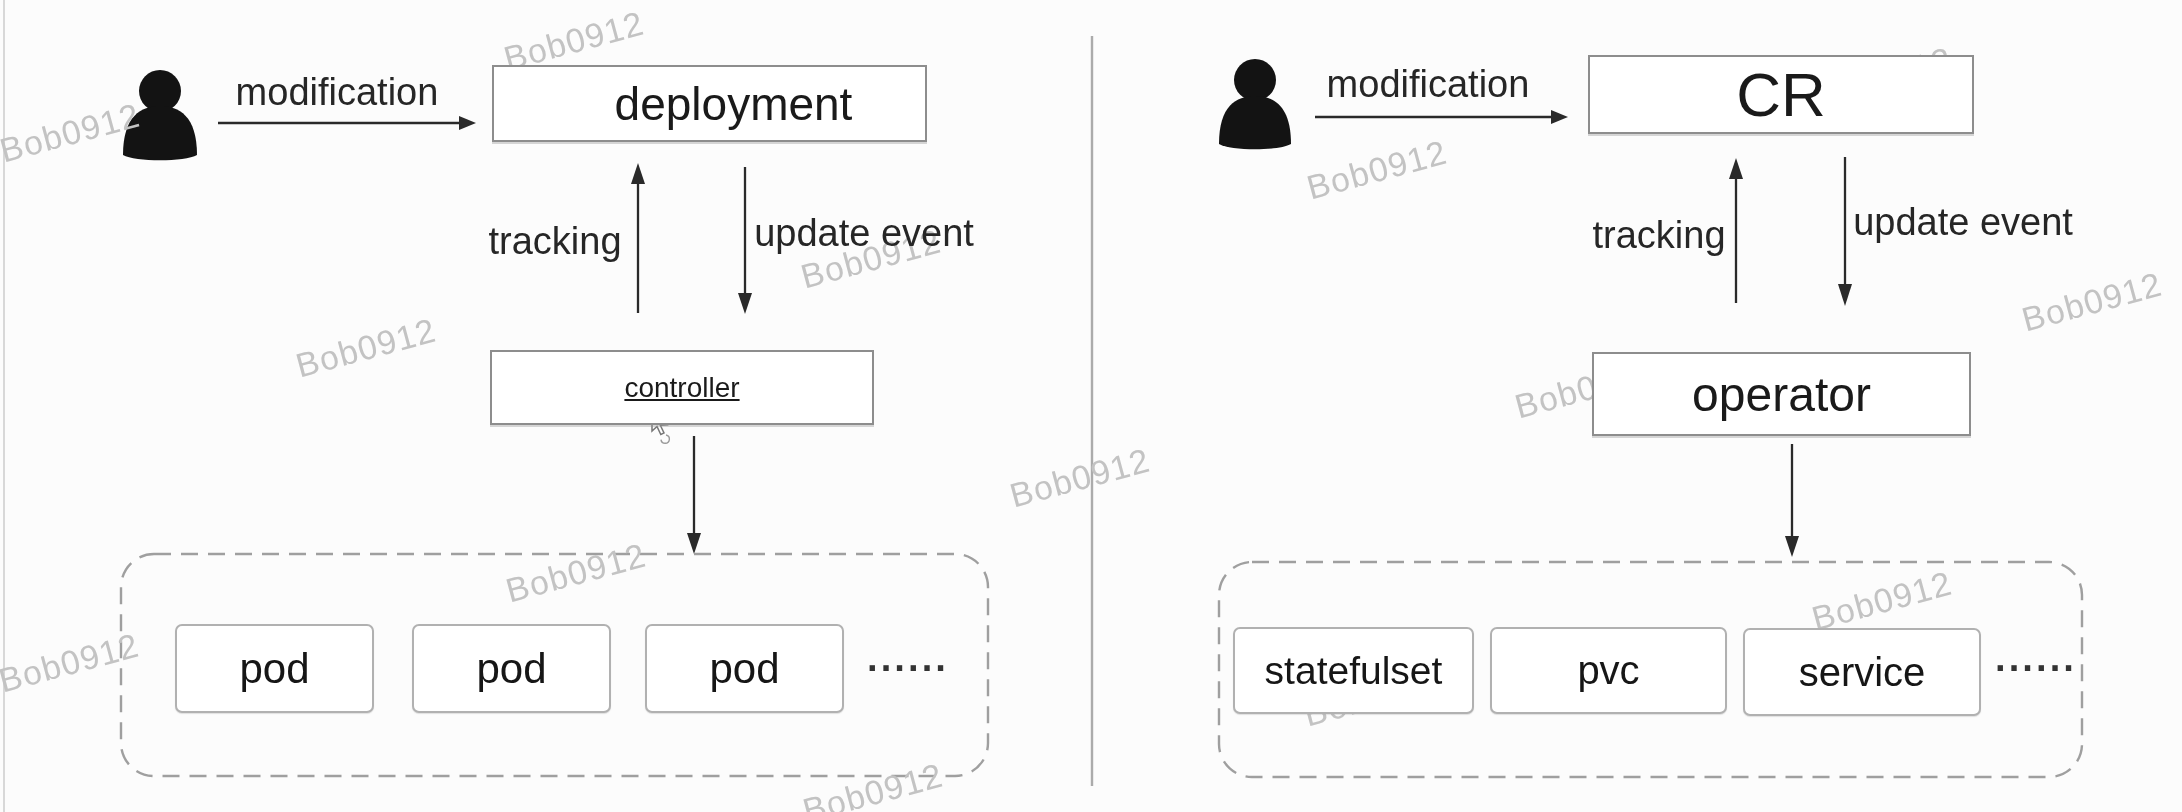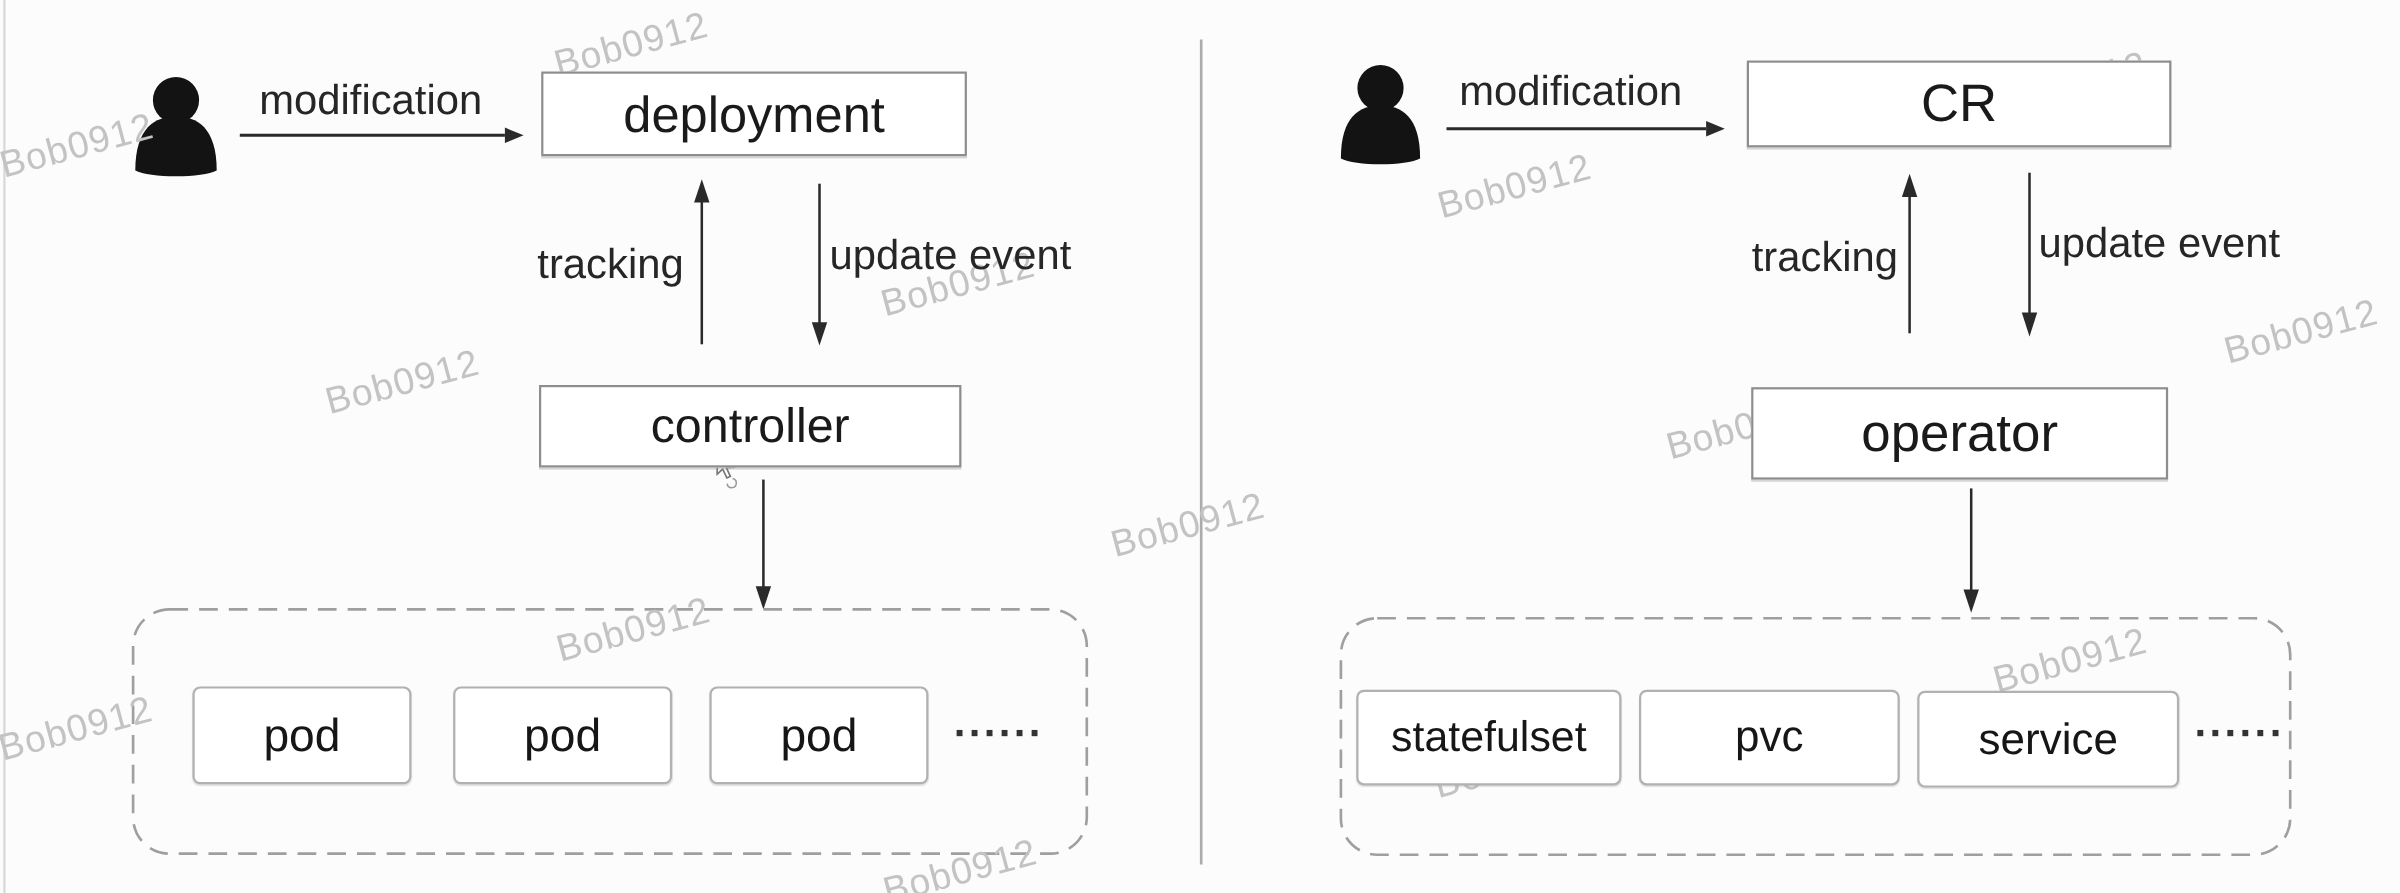--- a/index.html
+++ b/index.html
@@ -10,23 +10,23 @@
   }
   #stage{position:absolute;left:0;top:0;width:2182px;height:812px;}
   #diagram-svg{position:absolute;left:0;top:0;z-index:1;}
 
   
   .rect-box{
     position:absolute;display:flex;align-items:center;justify-content:center;
     background:#ffffff;border:2px solid #8d8d8d;color:#1a1a1a;z-index:3;
     box-shadow:0 2px 0 rgba(150,150,150,.38);
   }
-  #deployment-box{left:492px;top:65px;width:383px;height:73px;font-size:46px;}
-  #cr-box{left:1588px;top:55px;width:382px;height:75px;font-size:48px;}
-  #controller-box{left:490px;top:350px;width:380px;height:71px;font-size:44px;}
+  #deployment-box{left:492px;top:65px;width:383px;height:73px;font-size:46px;padding-left:48px;}
+  #cr-box{left:1588px;top:55px;width:382px;height:75px;font-size:62px;}
+  #controller-box{left:490px;top:350px;width:380px;height:71px;font-size:28px;text-decoration:underline;}
   #operator-box{left:1592px;top:352px;width:375px;height:80px;font-size:48px;}
 
   
   .pill-box{
     position:absolute;display:flex;align-items:center;justify-content:center;
     background:#ffffff;border:2px solid #b1b1b1;border-radius:7px;
     color:#161616;z-index:3;box-shadow:0 1px 1px rgba(160,160,160,.3);
   }
   #pod-1{left:175px;top:624px;width:195px;height:85px;font-size:42px;}
   #pod-2{left:412px;top:624px;width:195px;height:85px;font-size:42px;}

